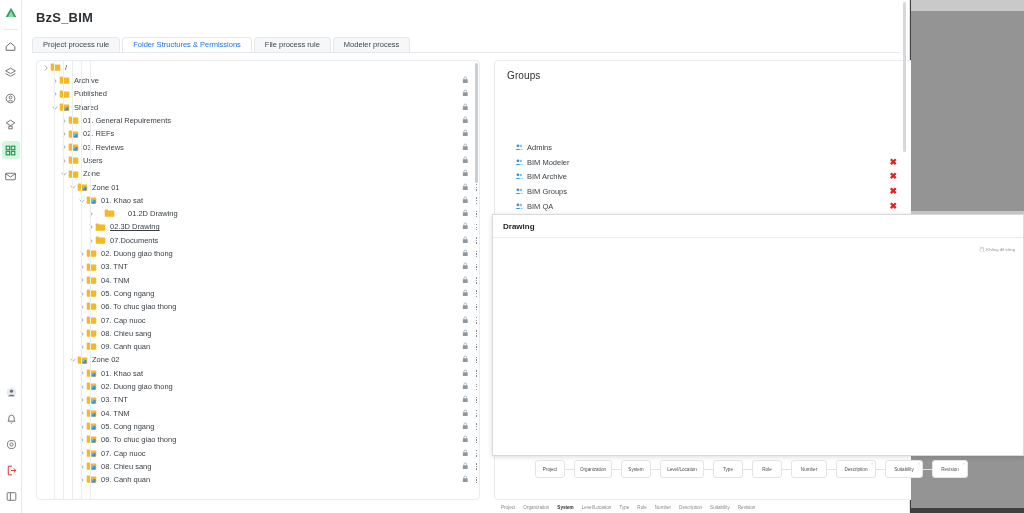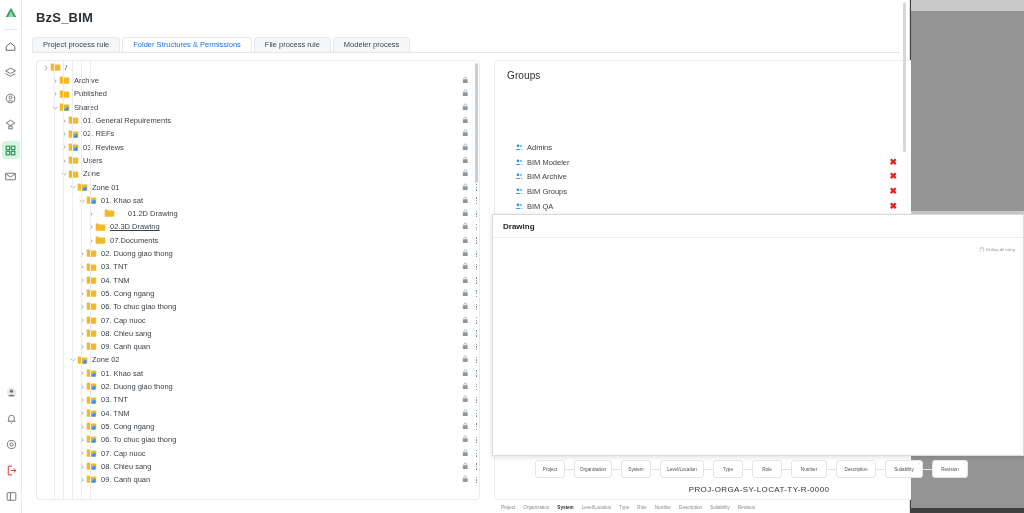--- a/index.html
+++ b/index.html
@@ -1205,21 +1205,20 @@
           <span>Suitability</span>
           <span class="cx">×</span>
         </div>
         <span class="chip-dash"></span>
         <div class="chip" style="width: 36px;">
           <span>Revision</span>
           <span class="cx">×</span>
         </div>
       </div>
 
-    <div class="pv-code">PROJ-ORGA-SY-LOCAT-TY-R-0000</div>
 
     <div class="subtabs" id="subtabs">
         <div class="subtab">Project</div>
         <div class="subtab">Organization</div>
         <div class="subtab active">System</div>
         <div class="subtab">Level/Location</div>
         <div class="subtab">Type</div>
         <div class="subtab">Role</div>
         <div class="subtab">Number</div>
         <div class="subtab">Description</div>

